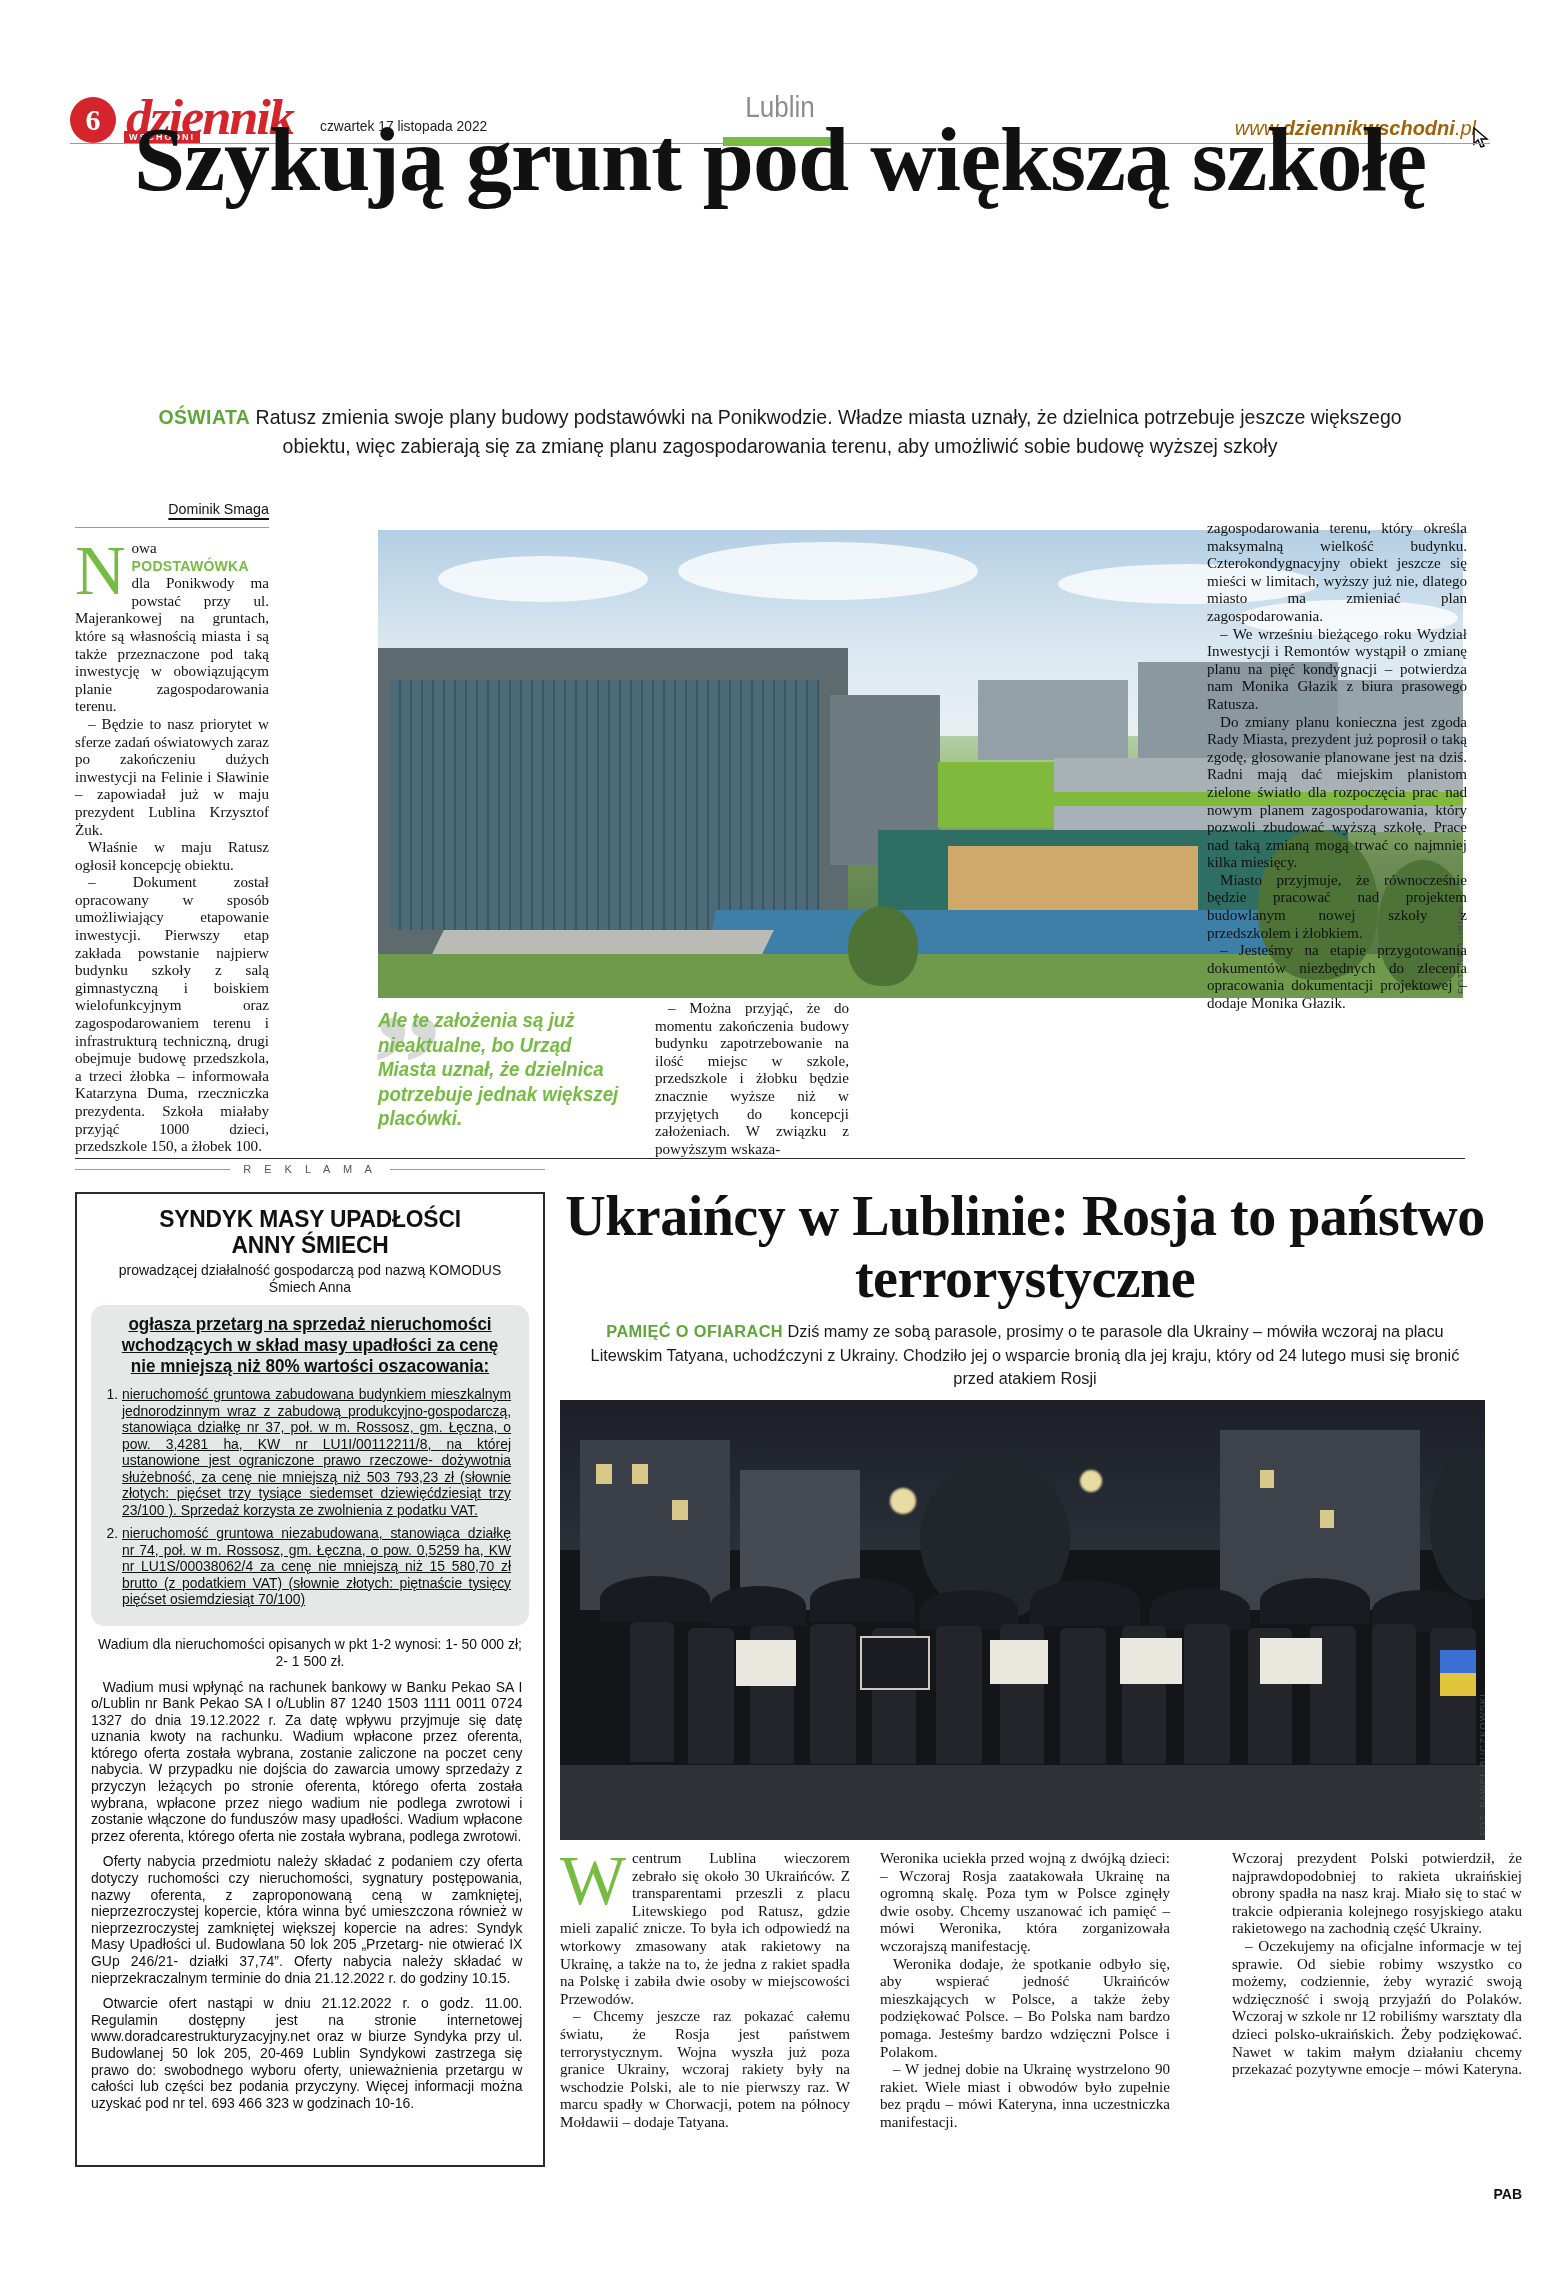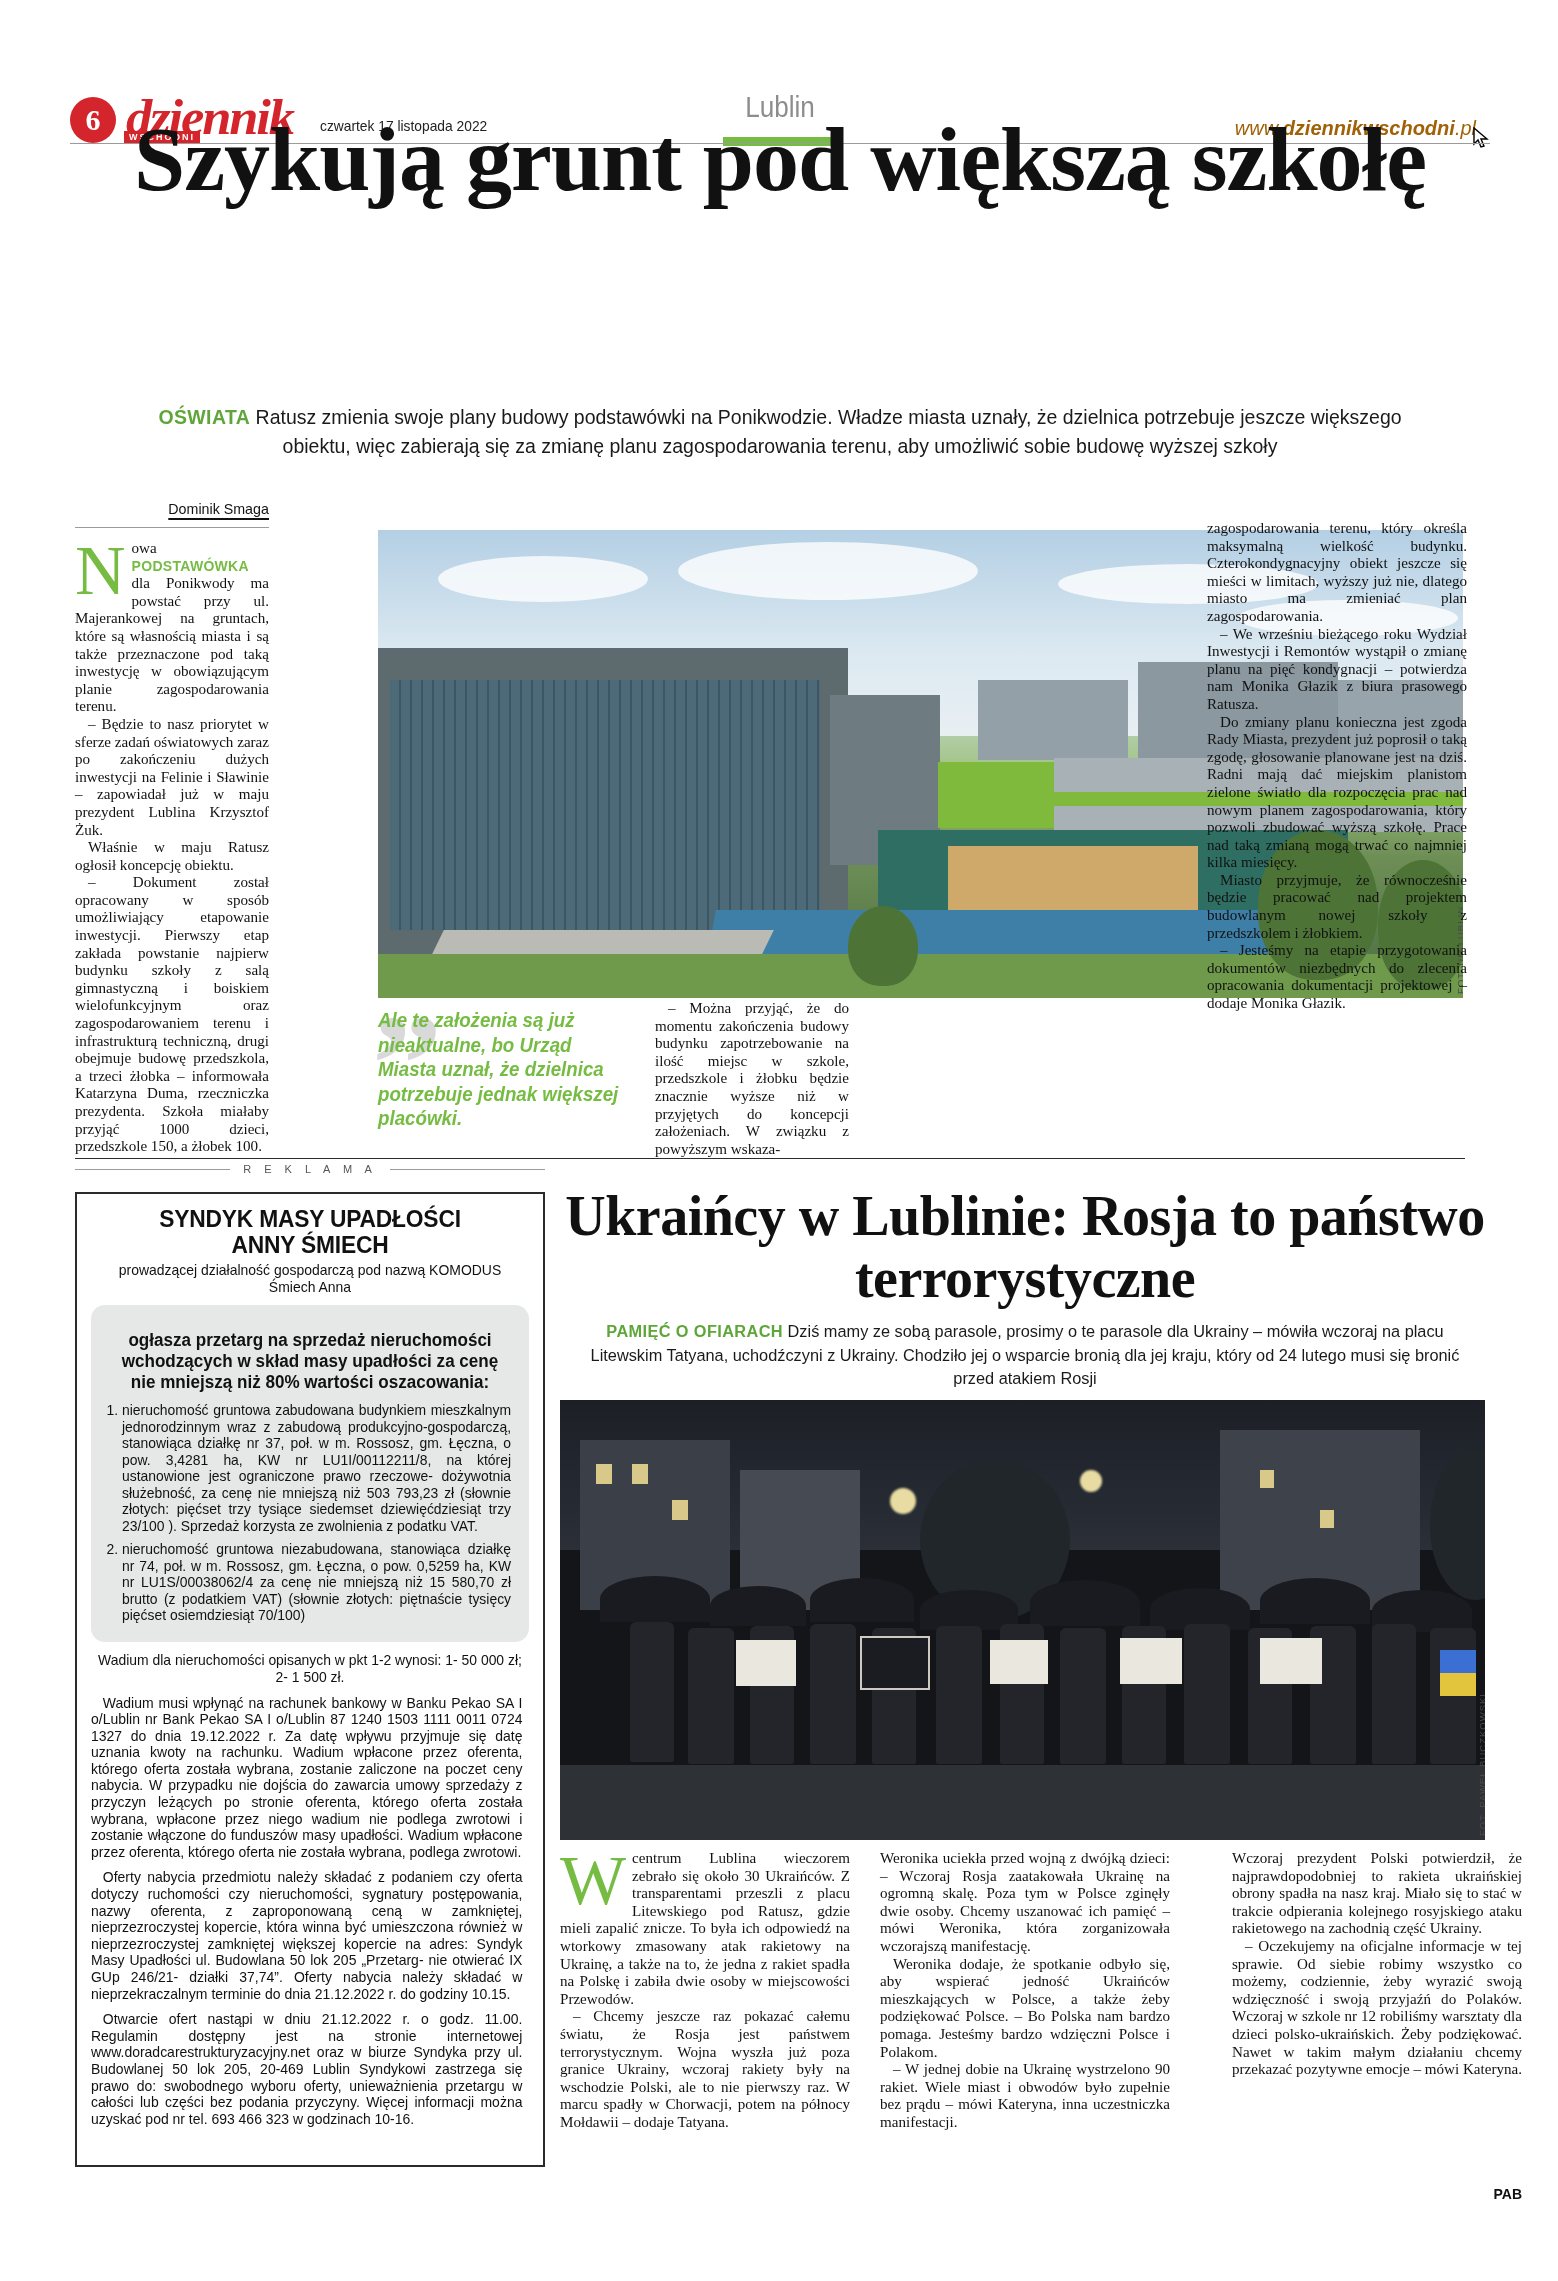--- a/index.html
+++ b/index.html
@@ -159,21 +159,21 @@
   }
   .ad-title{
     text-align:center;font-size:23.5px;font-weight:bold;line-height:26px;
     letter-spacing:-.2px;transform:scaleX(.97);
   }
   .ad-sub{
     text-align:center;font-size:14.4px;line-height:17px;margin-top:4px;
     transform:scaleX(.97);
   }
   .ad-box{
-    margin-top:9px;background:#e6e8e7;border-radius:14px;padding:25px 10px 11px 10px;
+    margin-top:9px;background:#e6e8e7;border-radius:14px;padding:9px 10px 11px 10px;text-decoration:underline;
   }
   .ad-box-head{
     text-align:center;font-size:17.6px;font-weight:bold;line-height:21px;
     transform:scaleX(.97);
   }
   ol.ad-list{margin:9px 0 0 0;padding:0 0 0 21px;font-size:14.2px;line-height:16.5px;text-align:justify;}
   ol.ad-list li{margin-bottom:7px;transform:scaleX(.98);transform-origin:left top;}
   .ad-wadium{
     text-align:center;font-size:14.2px;line-height:17px;margin-top:10px;transform:scaleX(.98);
   }

